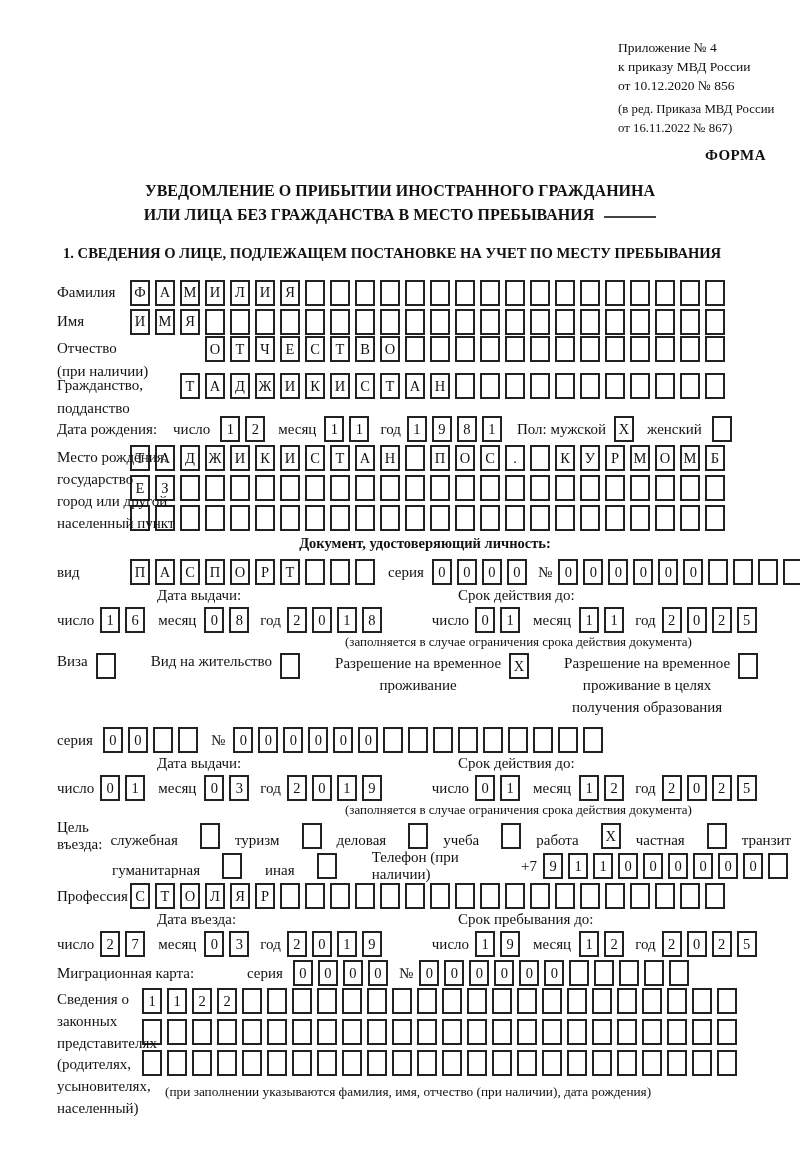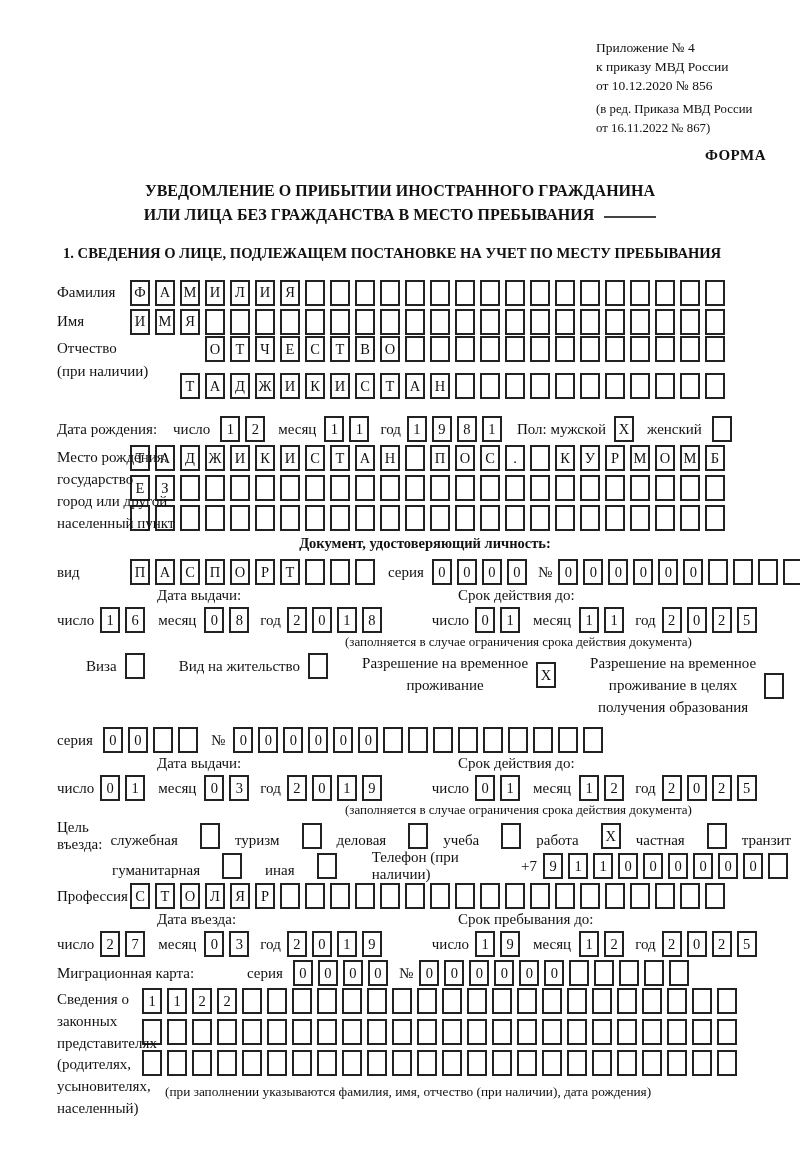--- a/index.html
+++ b/index.html
@@ -1,20 +1,20 @@
 <!DOCTYPE html>
 <html><head>
 <meta charset="utf-8">
 <style>
   * { box-sizing: border-box; }
   html,body { margin:0; padding:0; background:#ffffff; }
   .page { position:relative; width:800px; height:1163px; background:#ffffff;
           font-family:"Liberation Serif", serif; color:#111; font-size:15px; overflow:hidden; }
 
-  .appendix { position:absolute; left:596px; top:38px; font-size:13.5px; line-height:1.42; }
+  .appendix { position:absolute; left:618px; top:38px; font-size:13.5px; line-height:1.42; }
   .appendix .gap { margin-top:5px; }
   .appendix .small { font-size:12.8px; }
   .forma { position:absolute; right:34px; top:147px; font-weight:700; font-size:15px; letter-spacing:0.5px; }
   .title { position:absolute; left:0; right:0; top:179px; text-align:center; font-weight:700; font-size:16px; line-height:1.5; }
   .tunder { display:inline-block; width:52px; height:0; border-bottom:2.5px solid #444; margin-left:10px; vertical-align:2px; }
   .sec1 { position:absolute; left:63px; top:245px; font-weight:700; font-size:14.6px; }
 
   .content { position:absolute; left:57px; top:278px; width:736px; }
   .row { position:relative; }
   .flexrow { display:flex; align-items:center; }
@@ -34,21 +34,21 @@
   .rA{height:29px} .rB{height:29px} .r-pat{height:37px} .r-cit{height:40px} .r-bd{height:32px}
   .r-bp{height:90px} .dochdr{height:22px; text-align:center; font-weight:700; font-size:14.5px;}
   .r-vid{height:30px} .dh{height:19px} .dnum{height:28px} .note{height:19px; padding-left:288px; font-size:13px;}
   .rekv{height:42px; line-height:1.5} .cbblock{height:72px; display:flex; align-items:flex-start;}
   .r-rvps{height:30px} .r-cel1{height:30px} .r-cel2{height:30px; padding-left:55px;}
   .r-prof{height:30px} .r-mig{height:30px} .legal{height:132px}
 
   .dh1 { position:absolute; left:100px; } .dh2 { position:absolute; left:401px; }
   .bp-lbl { position:absolute; left:0; top:1px; line-height:1.47; }
   .bp-rows { margin-left:73px; display:flex; flex-direction:column; gap:4px; }
-  .pair { display:inline-flex; align-items:center; gap:8px;margin-left:29px; }
+  .pair { display:inline-flex; align-items:flex-start; gap:8px; }
   .pairc { display:inline-flex; align-items:flex-end; gap:22px; margin-right:10px; }
   .mlt { display:inline-block; text-align:center; line-height:1.45; }
   .migl { display:inline-block; width:190px; flex:none; }
   .legal-lbl { position:absolute; left:0; top:1px; line-height:1.45; }
   .legal-rows { margin-left:85px; display:flex; flex-direction:column; gap:5px; }
   .legal-note { margin-left:108px; margin-top:8px; font-size:13.3px; }
 </style>
 </head>
 <body>
 
@@ -154,20 +154,21 @@
           <span class="cb"></span>
           <span class="cb"></span>
           <span class="cb"></span>
           <span class="cb"></span>
           <span class="cb"></span>
           <span class="cb"></span>
         </span>
     </div>
 
     <div class="row r-cit">
+      <span class="abslbl"><span>Гражданство,</span><br><span>подданство</span></span>
       <span class="boxes ml123">
           <span class="cb">Т</span>
           <span class="cb">А</span>
           <span class="cb">Д</span>
           <span class="cb">Ж</span>
           <span class="cb">И</span>
           <span class="cb">К</span>
           <span class="cb">И</span>
           <span class="cb">С</span>
           <span class="cb">Т</span>

